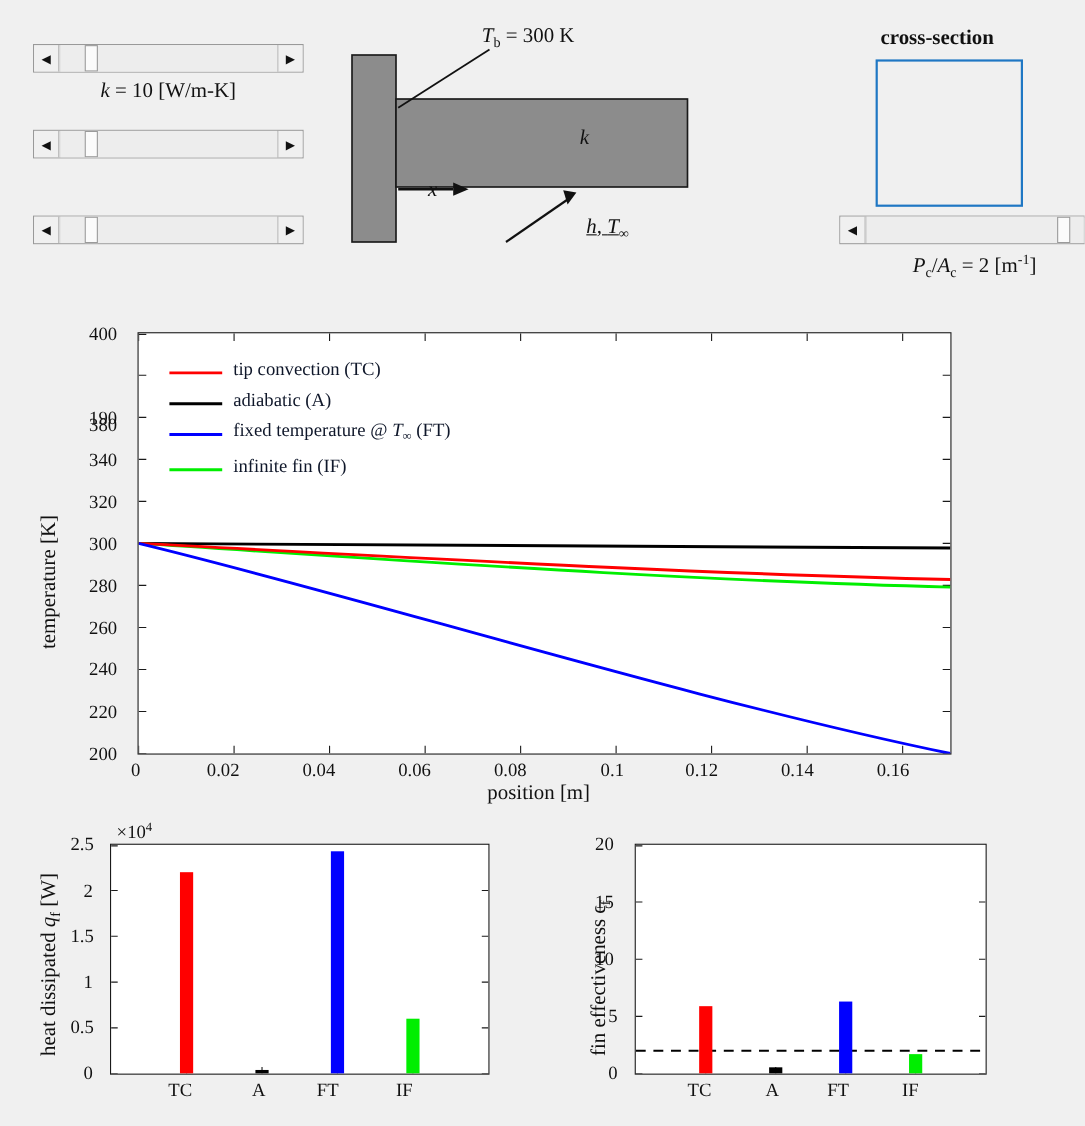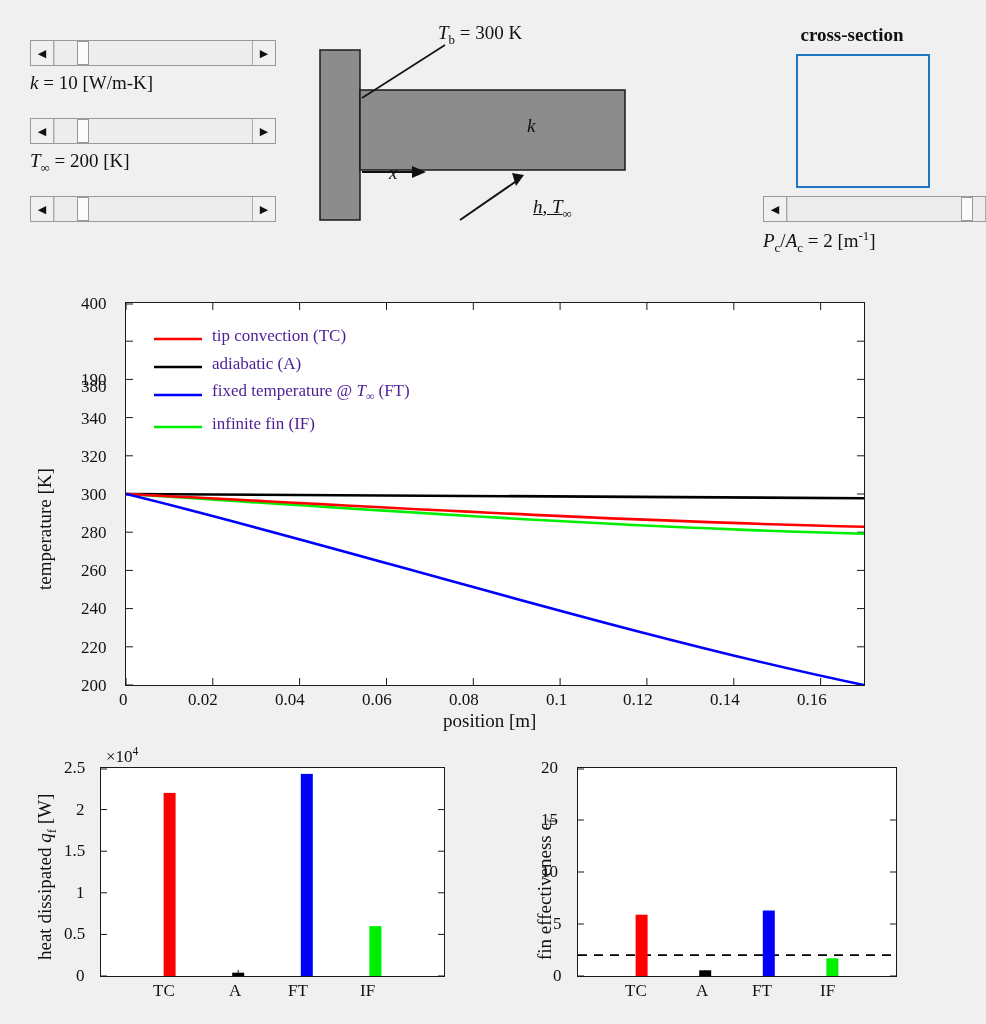--- a/index.html
+++ b/index.html
@@ -34,37 +34,37 @@
   .slider .trough{
     position:absolute;left:0;top:0;bottom:0;right:0;
     background:#ededed;
   }
   .slider .thumb{
     position:absolute;top:0;bottom:0;width:12px;
     background:#fbfbfb;border:1px solid #9a9a9a;
     box-sizing:border-box;
   }
   .slider-caption{
-    font-size:19px;color:#111;margin-top:6px;width:246px;
+    text-align:center;font-size:19px;color:#111;margin-top:6px;width:246px;
   }
   .slider-caption i{font-style:italic;}
   sub{font-size:0.68em;}
   sup{font-size:0.68em;}
 
   
   .diagram-label{font-size:19px;color:#111;}
   .xs-title{font-size:19px;color:#111;text-align:center;width:200px;}
 
   
   .plotbox{
     background:#ffffff;border:1px solid #1a1a1a;box-sizing:border-box;
   }
   .axlabel{font-size:19px;color:#111;}
   .ticklabel{font-size:17px;color:#111;}
-  .legendtext{font-size:17px;color:#4c1d95;}
+  .legendtext{font-size:17px;color:#0f172a;}
   .rot{transform-origin:0 0;}
 </style>
 </head>
 <body>
 
 <div class="abs" style="left:30px;top:40px;">
   <div class="slider">
     <div class="arrow">◀</div>
     <div class="track">
       <div class="trough"></div>
@@ -77,21 +77,20 @@
 
 <div class="abs" style="left:30px;top:118px;">
   <div class="slider">
     <div class="arrow">◀</div>
     <div class="track">
       <div class="trough"></div>
       <div class="thumb" style="left:11%;"></div>
     </div>
     <div class="arrow right">▶</div>
   </div>
-  <div class="slider-caption"><i>T</i><sub>∞</sub> = 200 [K]</div>
 </div>
 
 <div class="abs" style="left:30px;top:196px;">
   <div class="slider">
     <div class="arrow">◀</div>
     <div class="track">
       <div class="trough"></div>
       <div class="thumb" style="left:11%;"></div>
     </div>
     <div class="arrow right">▶</div>

